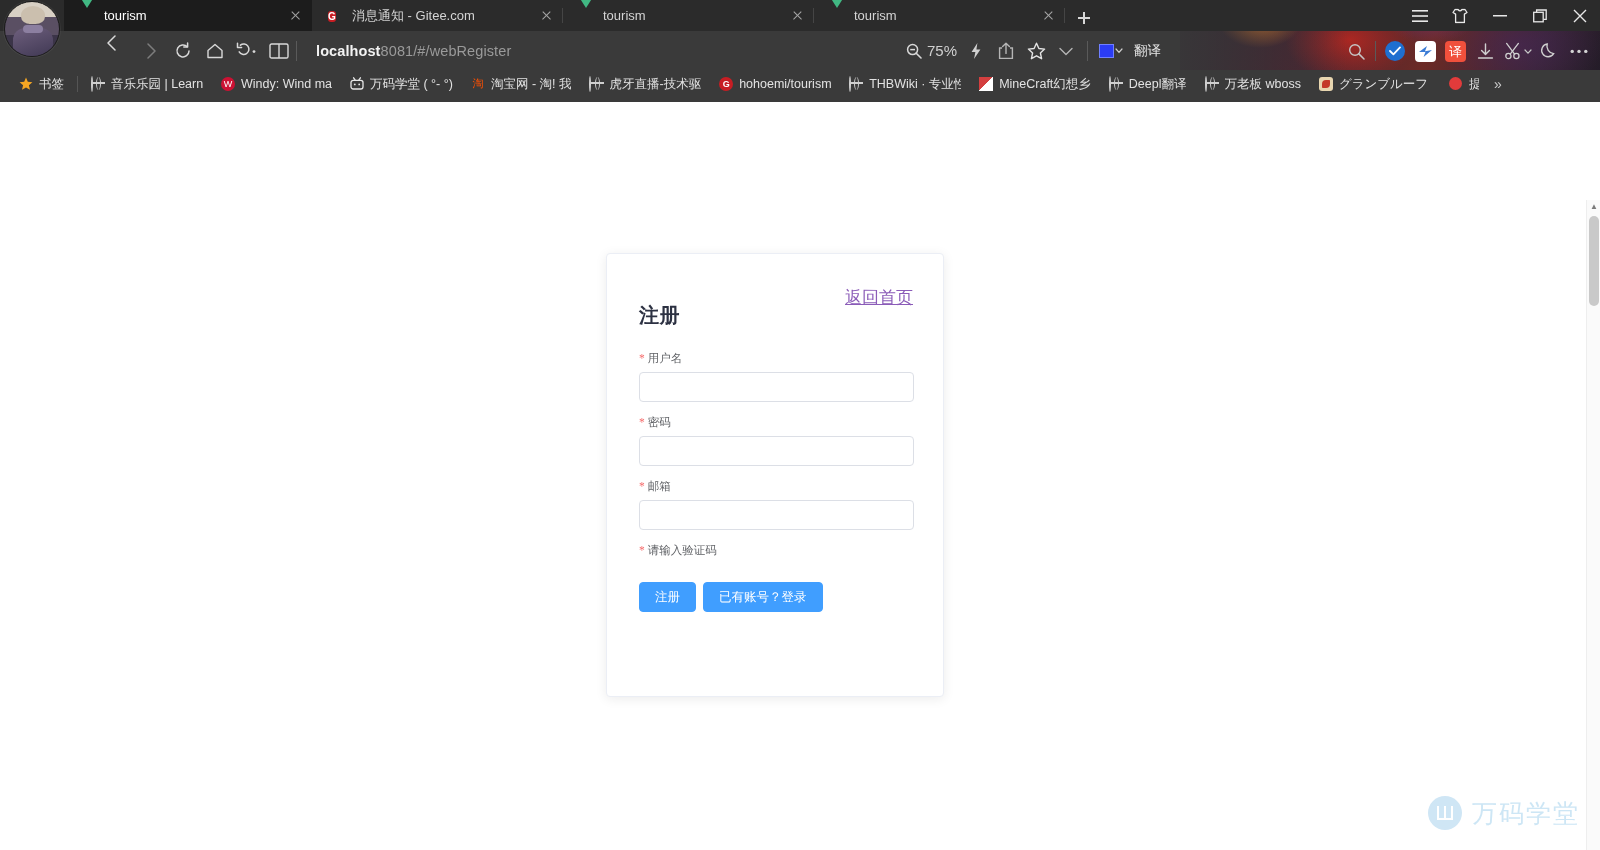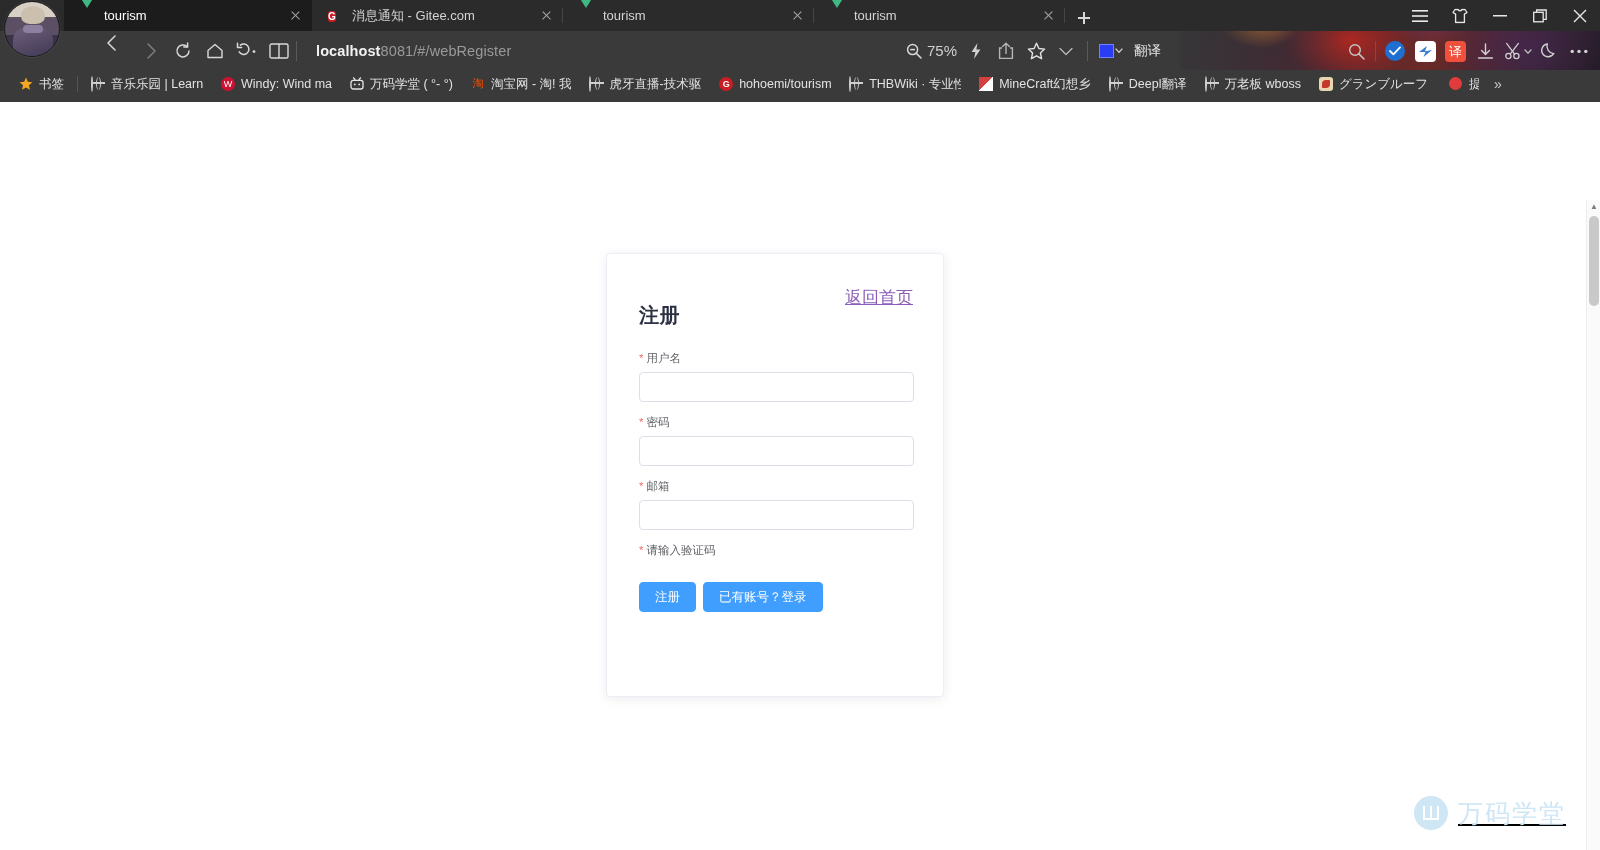--- a/index.html
+++ b/index.html
@@ -175,21 +175,21 @@
   .home-link {
     position:absolute; right:30px; top:32px; font-size:17px;
     color:#8b5cb8; text-decoration:underline; cursor:pointer;
   }
   .card-title {
     position:absolute; left:32px; top:48px; font-size:20px; font-weight:bold;
     color:#2c3142; letter-spacing:.5px;
   }
   .form-area { position:absolute; left:32px; top:95px; width:275px; }
   .form-item { margin-bottom:11px; }
-  .form-label { font-size:11.5px; color:#606266; line-height:18px; margin-bottom:5px; }
+  .form-label { font-size:11.5px; color:#606266; line-height:18px; margin-bottom:5px;font-family:Liberation Serif, serif; }
   .req-star { color:#f56c6c; margin-right:3px; font-size:11.5px; }
   .form-input {
     width:275px; height:30px; border:1px solid #dcdfe6; border-radius:4px;
     background:#fff; outline:none; font-size:12px; color:#606266;
     padding:0 8px; font-family:"Liberation Sans", sans-serif;
   }
   .code-row { display:flex; align-items:center; gap:0; }
   .code-input {
     width:76px; height:30px; border:1px solid #dcdfe6; border-radius:4px 0 0 4px;
     border-right:0; outline:none; font-size:12px; padding:0 8px; background:#fff;
@@ -202,22 +202,22 @@
   }
   .btn-row { display:flex; gap:7px; margin-top:23px; }
   .btn-primary {
     height:30px; padding:0 15px; border:1px solid #409eff; border-radius:4px;
     background:#409eff; color:#fff; font-size:12.5px; cursor:pointer;
     font-family:"Liberation Sans", sans-serif; white-space:nowrap;
   }
 
   
   .watermark {
-    position:absolute; right:34px; bottom:24px;
-    display:flex; align-items:center; gap:10px; opacity:1;text-decoration:underline;
+    position:absolute; right:20px; bottom:24px;
+    display:flex; align-items:center; gap:10px; opacity:1;
   }
   .wm-circle {
     width:34px; height:34px; border-radius:50%; background:#cfe6f5;
     position:relative; flex:0 0 34px;
   }
   .wm-circle::before {
     content:""; position:absolute; left:9px; top:10px; width:16px; height:14px;
     border:2px solid #fff; border-top:0; box-sizing:border-box;
   }
   .wm-circle::after {

